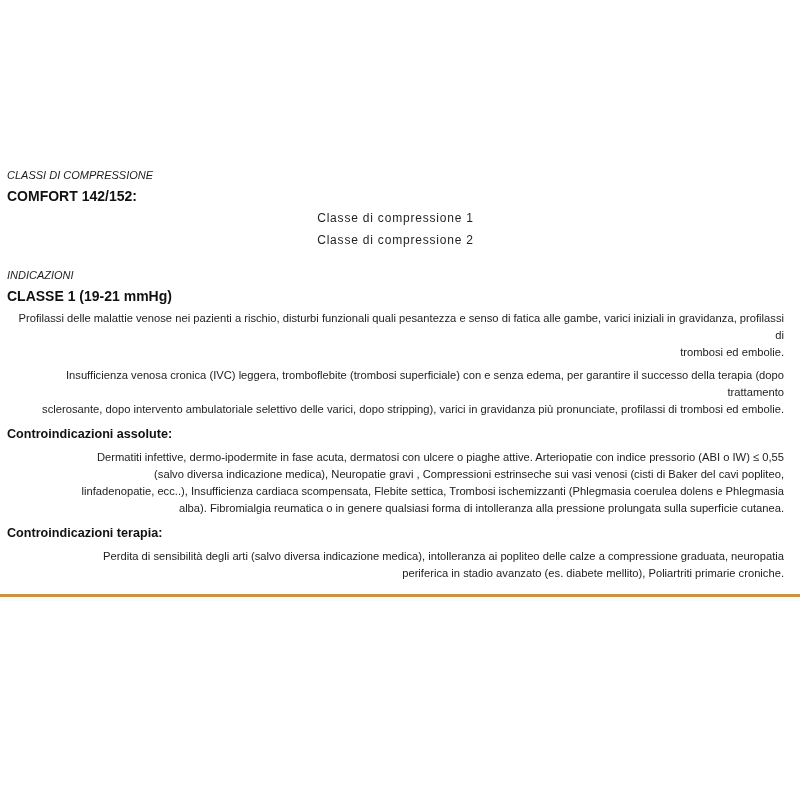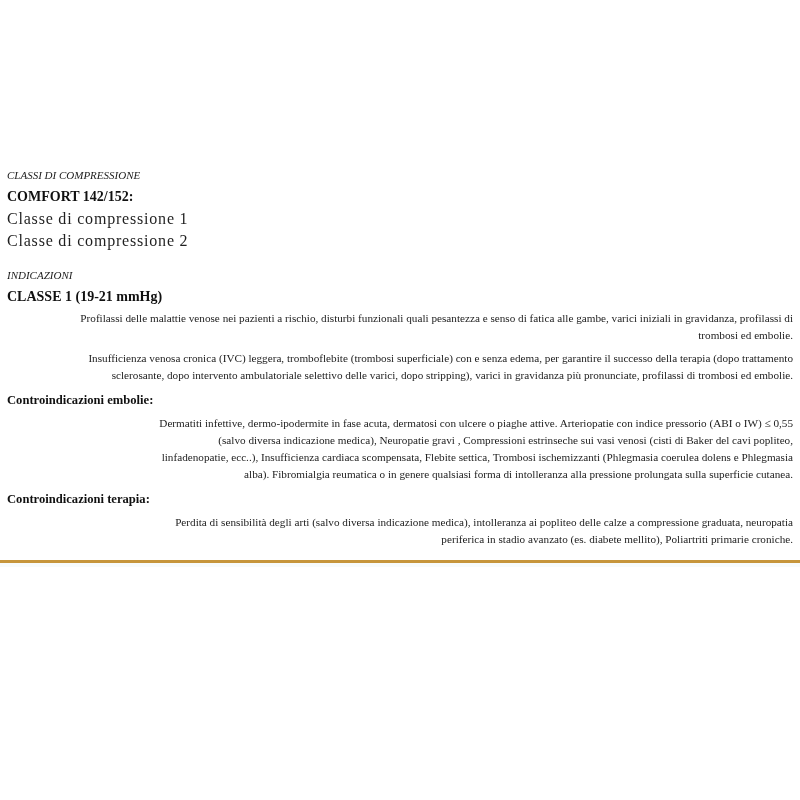--- a/index.html
+++ b/index.html
@@ -4,22 +4,21 @@
 <style>
   * { margin: 0; padding: 0; box-sizing: border-box; }
   html, body {
     width: 800px; height: 800px;
     background: #ffffff;
     font-family: "Liberation Sans", sans-serif;
     color: #1f1f1f;
     overflow: hidden;
   }
   .doc {
-    padding: 167px 7px 0 7px;
-    font-family: Liberation Serif, serif;
+    padding: 167px 16px 0 7px;
   }
   .sec-heading {
     font-style: italic;
     font-weight: 400;
     font-size: 11px;
     line-height: 17px;
     color: #1c1c1c;
     margin: 18px 0 4px 0;
   }
   .sec-heading.first { margin-top: 0; }
@@ -31,24 +30,25 @@
     margin: 0 0 5px 0;
   }
   .label-lg {
     font-weight: 700;
     font-size: 12.6px;
     line-height: 17px;
     color: #111111;
     margin: 8px 0 6px 0;
   }
   .body-line {
-    font-size: 16px;
+    font-size: 12px;
     letter-spacing: 0.8px;
     line-height: 17px;
     margin: 0 0 5px 0;
+    text-align: center;
   }
   .para {
     font-size: 11.2px;
     line-height: 17px;
     white-space: pre-line;
     margin: 0 0 6px 0;
     color: #222222;
     text-align: right;
   }
   .gold-rule {
@@ -78,21 +78,21 @@
   <h4 class="sec-heading">INDICAZIONI</h4>
 
   <p class="label">CLASSE 1 (19-21 mmHg)</p>
   <p class="para">Profilassi delle malattie venose nei pazienti a rischio, disturbi funzionali quali pesantezza e senso di fatica alle gambe, varici iniziali in gravidanza, profilassi di
 trombosi ed embolie.</p>
 
   <p class="para">Insufficienza venosa cronica (IVC) leggera, tromboflebite (trombosi superficiale) con e senza edema, per garantire il successo della terapia (dopo trattamento
 sclerosante, dopo intervento ambulatoriale selettivo delle varici, dopo stripping), varici in gravidanza più pronunciate, profilassi di trombosi ed embolie.</p>
 
 
-  <p class="label-lg">Controindicazioni embolie:</p>
+  <p class="label-lg">Controindicazioni assolute:</p>
   <p class="para">Dermatiti infettive, dermo-ipodermite in fase acuta, dermatosi con ulcere o piaghe attive. Arteriopatie con indice pressorio (ABI o IW) ≤ 0,55
 (salvo diversa indicazione medica), Neuropatie gravi , Compressioni estrinseche sui vasi venosi (cisti di Baker del cavi popliteo,
 linfadenopatie, ecc..), Insufficienza cardiaca scompensata, Flebite settica, Trombosi ischemizzanti (Phlegmasia coerulea dolens e Phlegmasia
 alba). Fibromialgia reumatica o in genere qualsiasi forma di intolleranza alla pressione prolungata sulla superficie cutanea.</p>
 
   <p class="label-lg">Controindicazioni terapia:</p>
   <p class="para">Perdita di sensibilità degli arti (salvo diversa indicazione medica), intolleranza ai popliteo delle calze a compressione graduata, neuropatia
 periferica in stadio avanzato (es. diabete mellito), Poliartriti primarie croniche.</p>
 
 </div>

